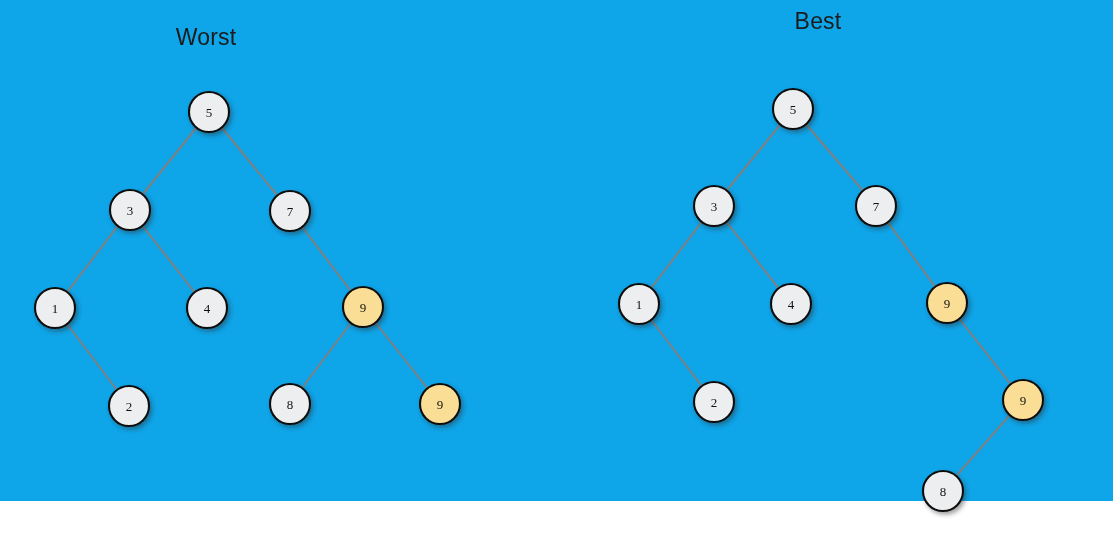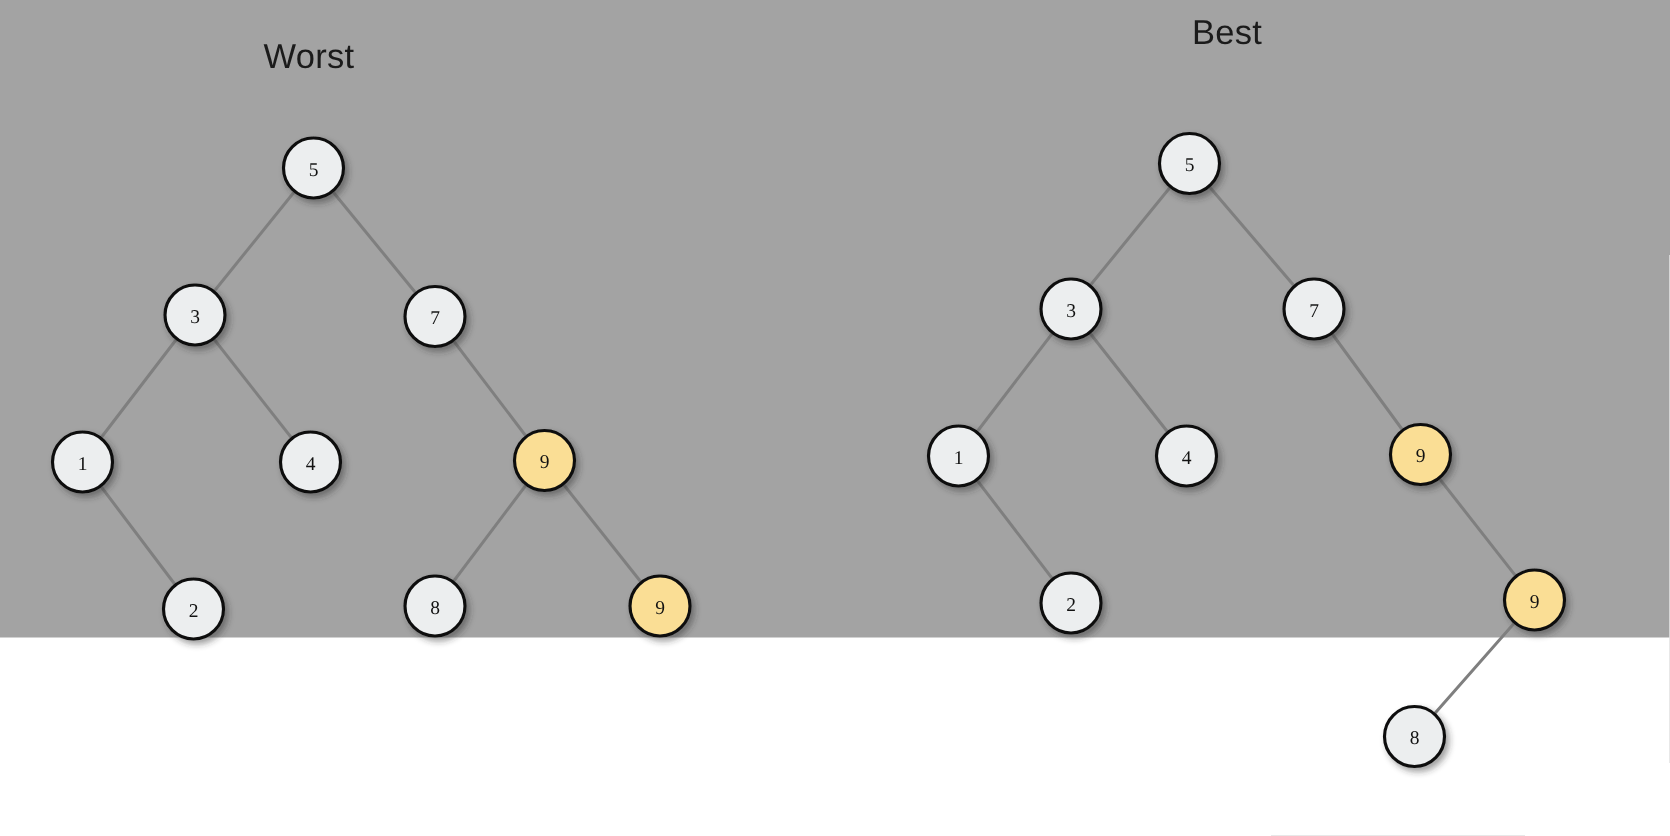--- a/index.html
+++ b/index.html
@@ -12,22 +12,22 @@
     width: 1113px;
     height: 557px;
     overflow: hidden;
     font-family: "Liberation Sans", "DejaVu Sans", sans-serif;
     color: #1a1a1a;
     position: relative;
   }
   #canvas {
     position: relative;
     width: 1113px;
-    height: 425px;
-    background: #a3a3a3;
+    height: 501px;
+    background: #0ea5e9;
   }
   svg.tree-layer {
     position: absolute;
     left: 0;
     top: 0;
     width: 1113px;
     height: 557px;
     overflow: visible;
   }
   .panel-title {

